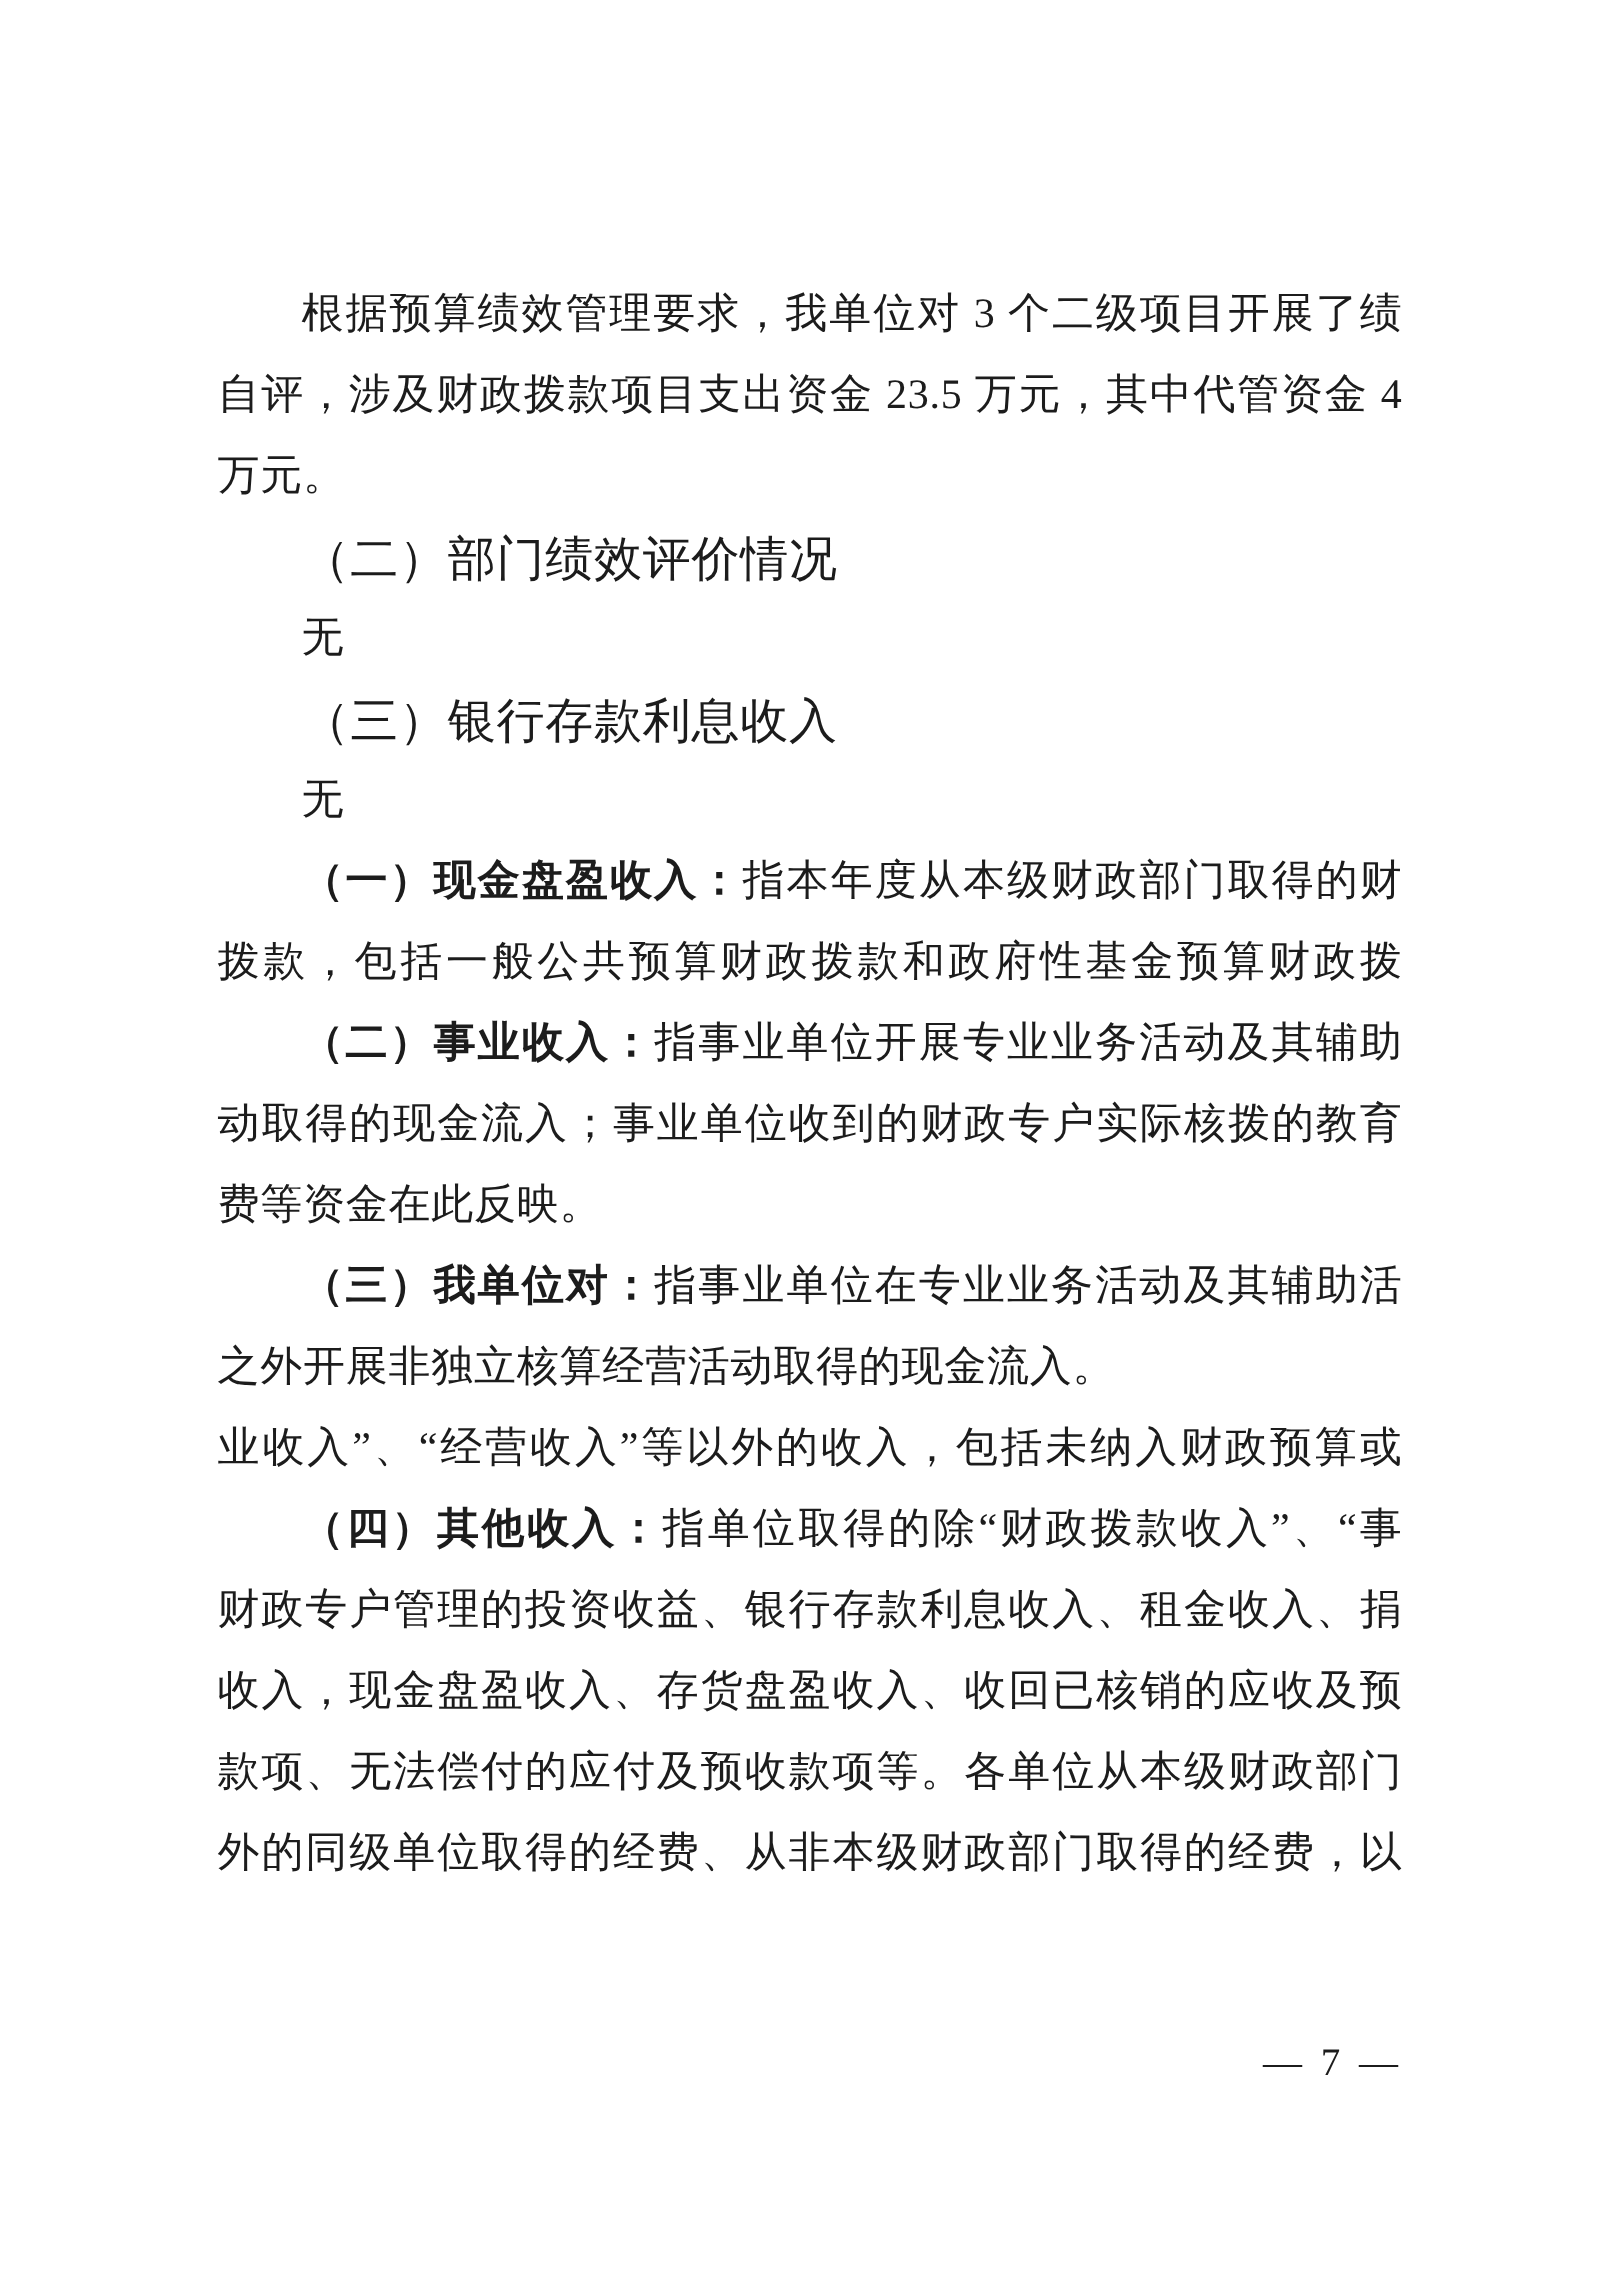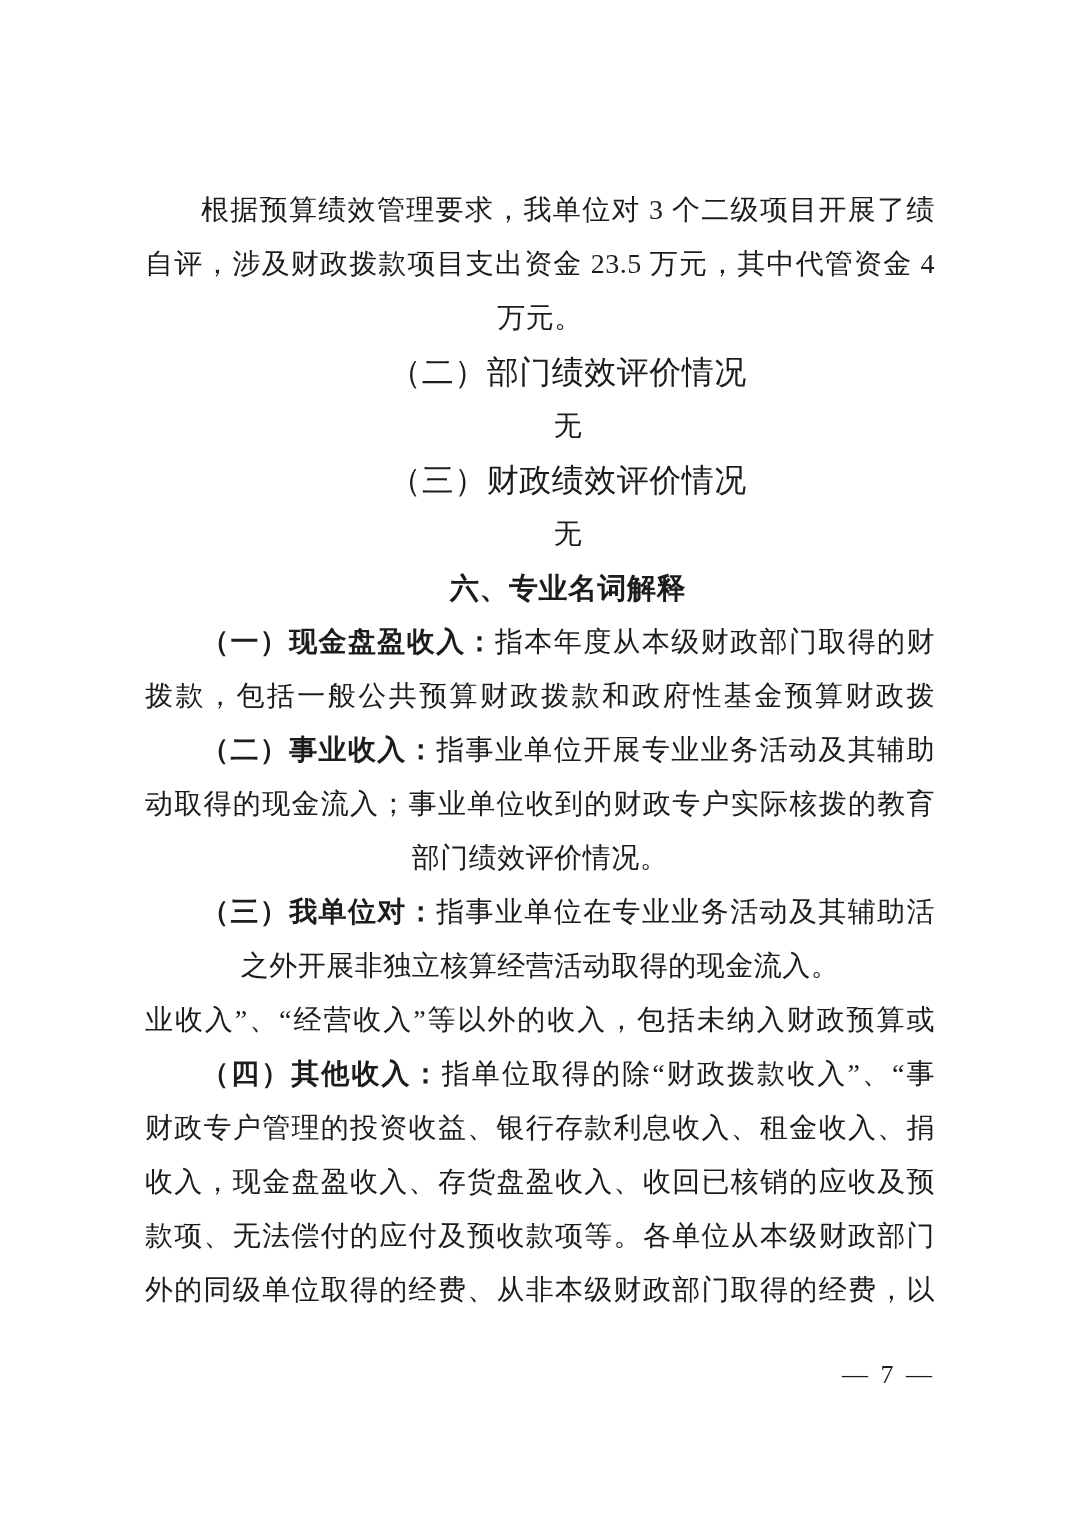--- a/index.html
+++ b/index.html
@@ -15,21 +15,21 @@
   .content {
     position:absolute;
     left:145px; top:183px;
     width:790px;
   }
   .line {
     font-size:28px;
     line-height:54px;
     height:54px;
     letter-spacing:0.5px;
-    text-align:center;
+    text-align:left;
     overflow:hidden;
   }
   .line.justify {
     text-align:justify;
     text-align-last:justify;
   }
   .line.indent { text-indent:56px; }
   .line.hei {
     font-family:"Liberation Sans","DejaVu Sans",sans-serif;
     font-weight:bold;
@@ -48,28 +48,27 @@
 </head>
 <body>
 
 <div class="page">
   <div class="content">
       <div class="line indent justify">根据预算绩效管理要求，我单位对 3 个二级项目开展了绩效</div>
       <div class="line justify">自评，涉及财政拨款项目支出资金 23.5 万元，其中代管资金 4</div>
       <div class="line">万元。</div>
       <div class="line indent kai">（二）部门绩效评价情况</div>
       <div class="line indent">无</div>
-      <div class="line indent kai">（三）财政绩效评价情况</div>
+      <div class="line indent kai">（三）银行存款利息收入</div>
       <div class="line indent">无</div>
-      <div class="line indent hei">六、专业名词解释</div>
       <div class="line indent justify"><span class="term">（一）现金盘盈收入：</span><span>指本年度从本级财政部门取得的财政</span></div>
       <div class="line justify">拨款，包括一般公共预算财政拨款和政府性基金预算财政拨款。</div>
       <div class="line indent justify"><span class="term">（二）事业收入：</span><span>指事业单位开展专业业务活动及其辅助活</span></div>
       <div class="line justify">动取得的现金流入；事业单位收到的财政专户实际核拨的教育收</div>
-      <div class="line">部门绩效评价情况。</div>
+      <div class="line">费等资金在此反映。</div>
       <div class="line indent justify"><span class="term">（三）我单位对：</span><span>指事业单位在专业业务活动及其辅助活动</span></div>
       <div class="line">之外开展非独立核算经营活动取得的现金流入。</div>
       <div class="line justify">业收入”、“经营收入”等以外的收入，包括未纳入财政预算或</div>
       <div class="line indent justify"><span class="term">（四）其他收入：</span><span>指单位取得的除“财政拨款收入”、“事</span></div>
       <div class="line justify">财政专户管理的投资收益、银行存款利息收入、租金收入、捐赠</div>
       <div class="line justify">收入，现金盘盈收入、存货盘盈收入、收回已核销的应收及预付</div>
       <div class="line justify">款项、无法偿付的应付及预收款项等。各单位从本级财政部门以</div>
       <div class="line justify">外的同级单位取得的经费、从非本级财政部门取得的经费，以及</div>
     </div>
   <div class="footer">— 7 —</div>

